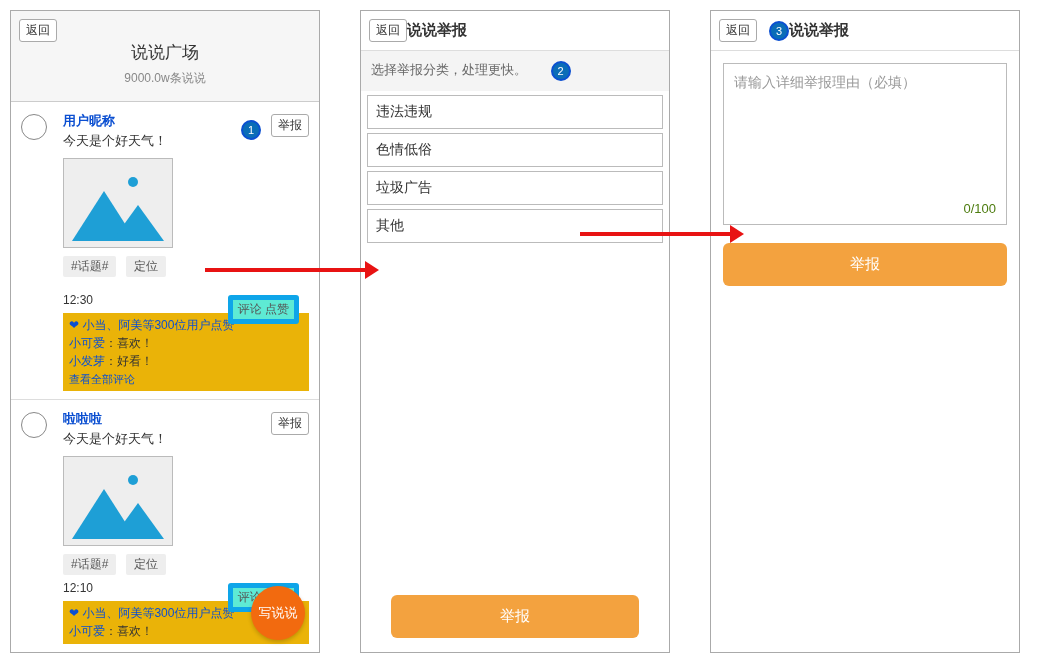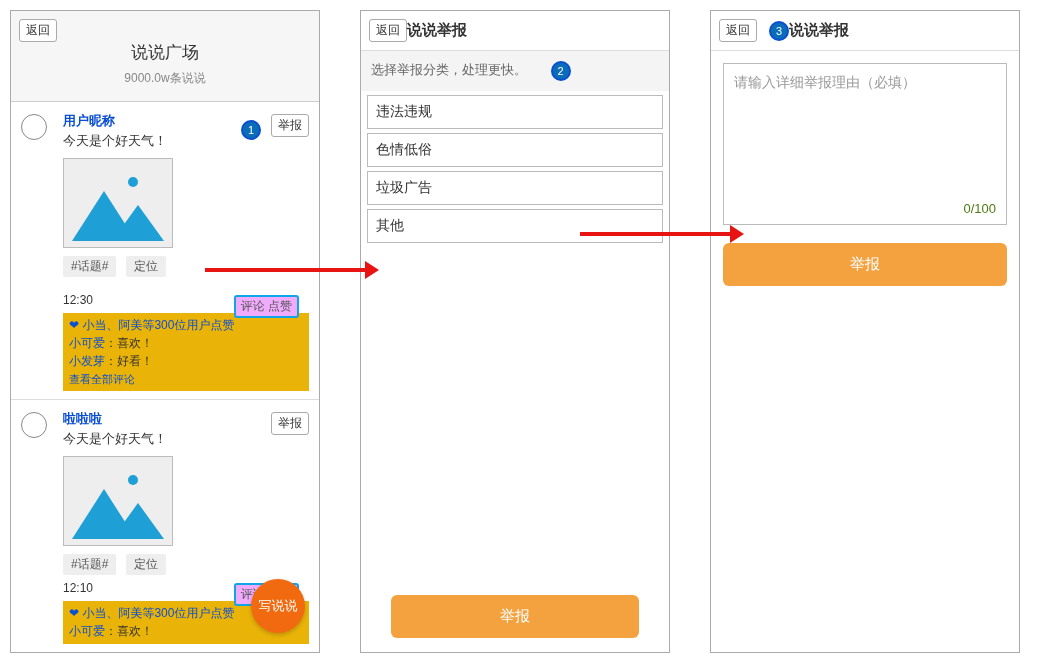--- a/index.html
+++ b/index.html
@@ -52,22 +52,22 @@
     font-size: 12px;
     border: 1px solid #aaa;
     background: #fff;
     padding: 2px 6px;
     border-radius: 3px;
     cursor: pointer;
   }
   .btn-mini-grey {
     display: inline-block;
     font-size: 12px;
-    border: 2px solid #0ea5e9;
-    background: #f0abfc;
+    border: 5px solid #0ea5e9;
+    background: #5eead4;
     padding: 1px 5px;
     border-radius: 3px;
     color: #555;
     cursor: pointer;
   }
   
   .post {
     border-bottom: 1px solid #ddd;
     padding: 10px 10px 8px 10px;
     position: relative;
@@ -144,21 +144,21 @@
     padding: 4px 6px;
     font-size: 12px;
   }
   .likes-box .heart { color: #0b4fd1; }
   .likes-box .names { color: #0b4fd1; }
   .comment-line { font-size: 12px; margin-top: 1px; }
   .comment-line .cname { color: #0b4fd1; }
   .view-all { color: #0b4fd1; font-size: 11px; margin-top: 2px; cursor: pointer; }
   .fab {
     position: absolute;
-    bottom: 19px;
+    bottom: 12px;
     right: 14px;
     width: 54px;
     height: 54px;
     border-radius: 50%;
     background: #f26a0f;
     color: #fff;
     font-size: 13px;
     display: flex;
     align-items: center;
     justify-content: center;

